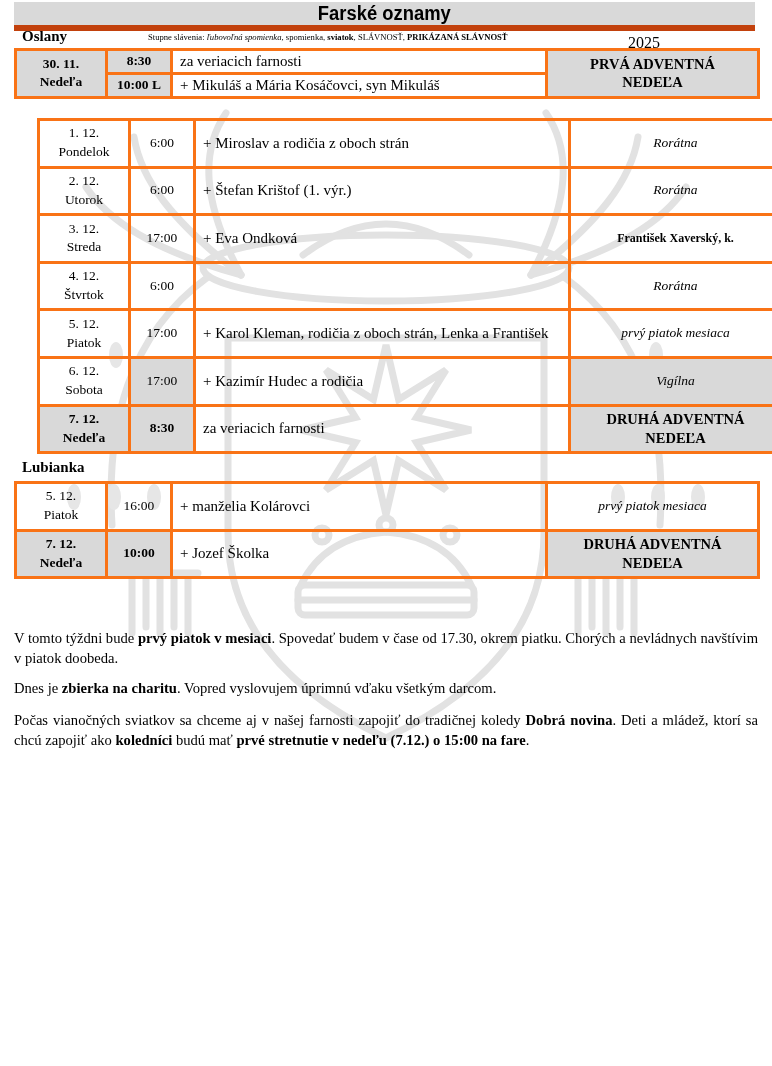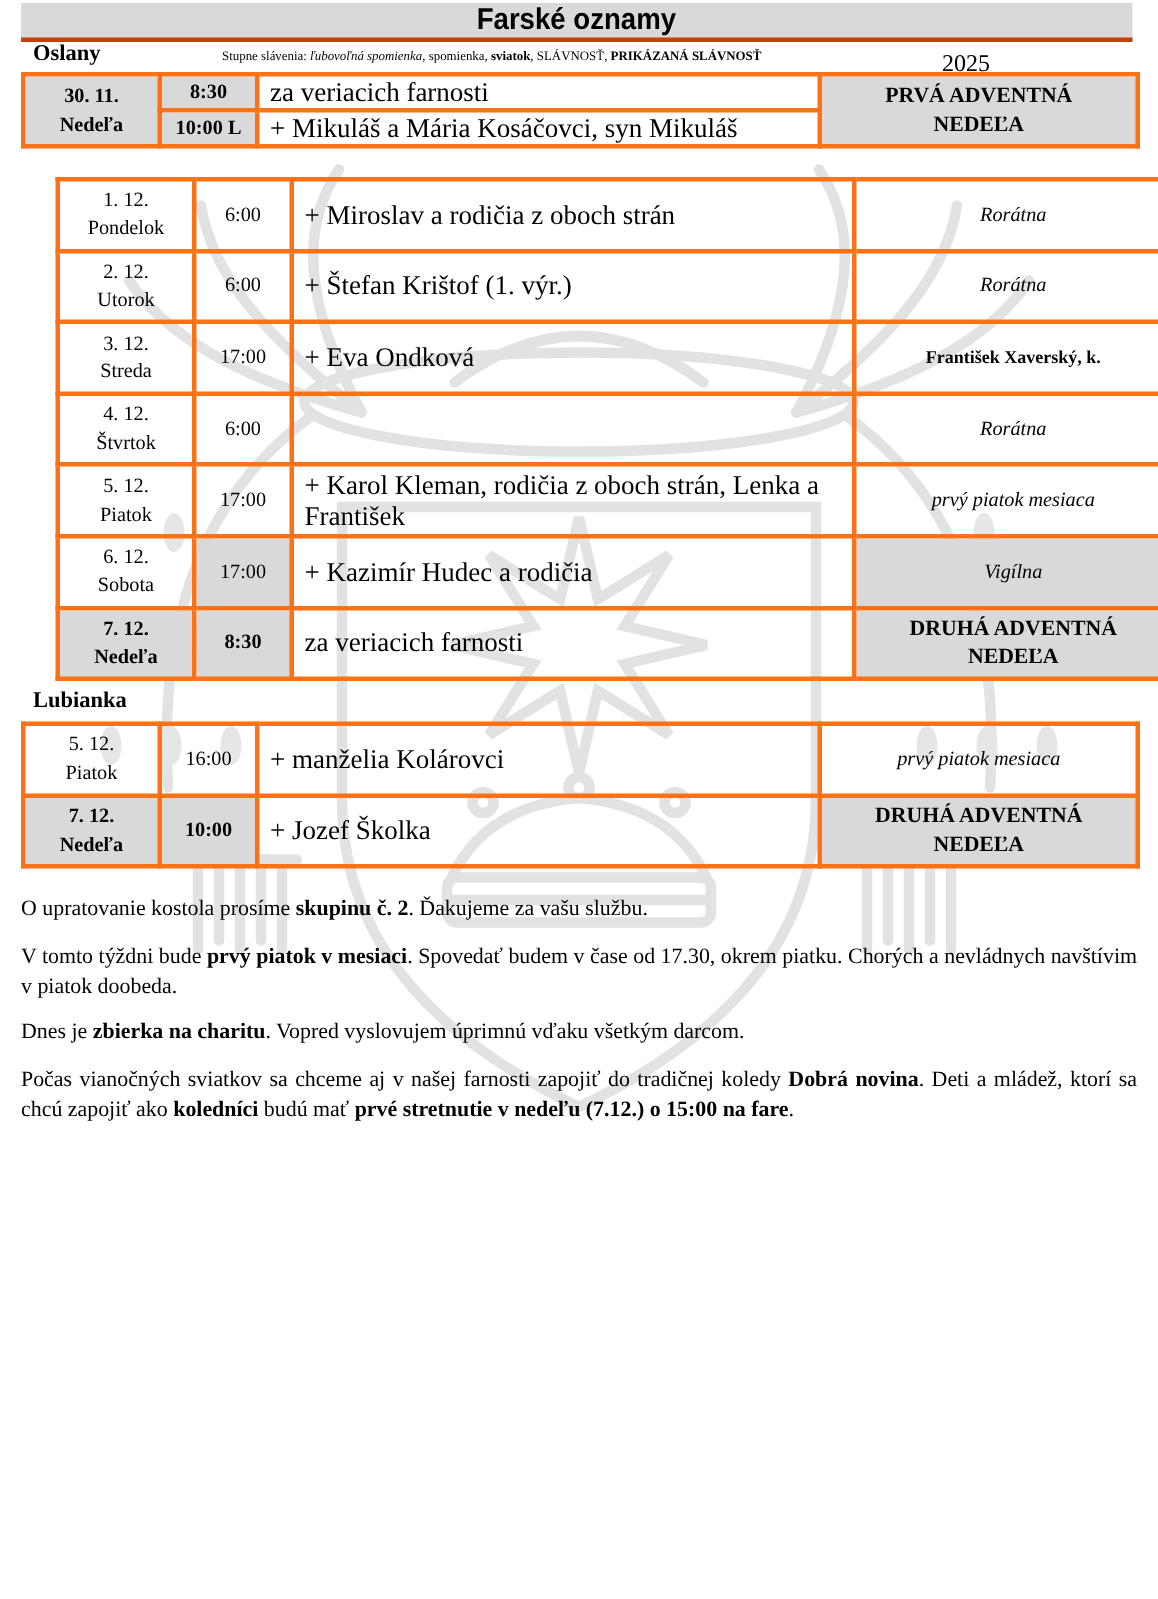--- a/index.html
+++ b/index.html
@@ -4,38 +4,38 @@
 <style>
   html,body{margin:0;padding:0;background:#fff;}
   .page{position:relative;width:772px;height:1066px;background:#ffffff;
         font-family:"Liberation Serif", serif;color:#000;overflow:hidden;}
 
   
   .watermark{position:absolute;left:36px;top:105px;z-index:0;}
 
   
   .titlebar{position:absolute;left:14px;top:2px;width:741px;height:23px;
-            background:#d9d9d9;border-bottom:3px solid #c2410c;z-index:2;
+            background:#d9d9d9;border-bottom:6px solid #c2410c;z-index:2;
             display:flex;align-items:center;justify-content:center;}
   .titlebar .t{font-family:"Liberation Sans", sans-serif;font-weight:bold;
                font-size:20px;transform:scaleX(.92);white-space:nowrap;}
 
   
   .hdr-loc{position:absolute;left:22px;top:28px;font-size:15px;font-weight:bold;z-index:2;}
   .hdr-legend{position:absolute;left:148px;top:32px;font-size:8.6px;white-space:nowrap;z-index:2;}
   .hdr-year{position:absolute;left:628px;top:34px;font-size:16px;z-index:2;font-family:Liberation Serif, serif;}
   .lg-it{font-style:italic;} .lg-b{font-weight:bold;}
 
   
   table.tbl{position:absolute;left:14px;border-collapse:collapse;table-layout:fixed;
             width:743px;z-index:1;}
   table.tbl td{border:3px solid #f97316;overflow:hidden;}
   .c-date{width:91px}.c-time{width:65px}.c-desc{width:375px}.c-note{width:212px}
   td.date,td.time,td.note{text-align:center;vertical-align:middle;font-size:13.5px;line-height:1.4;}
-  td.desc{padding:0 4px 0 7px;font-size:18px;vertical-align:middle;text-align:left;}
+  td.desc{padding:0 4px 0 7px;font-size:15px;vertical-align:middle;text-align:left;}
   .gray{background:#d9d9d9;}
   .bold{font-weight:bold;}
   .it{font-style:italic;}
   td.notebig{font-weight:bold;font-size:14.5px;line-height:1.3;}
   .t1 tr{height:23px;}
   .tweek tr{height:47.6px;}
   .tlub tr{height:47.6px;}
   .t1{top:48px;} .tweek{top:118px;margin-left:23px;} .tlub{top:481px;}
   .sec-lub{position:absolute;left:22px;top:459px;font-size:15px;font-weight:bold;z-index:2;}
 
@@ -206,21 +206,20 @@
     </tr>
     <tr>
       <td class="date gray bold"><span>7. 12.</span><br><span>Nedeľa</span></td>
       <td class="time gray bold">10:00</td>
       <td class="desc">+ Jozef Školka</td>
       <td class="note gray notebig"><span>DRUHÁ ADVENTNÁ</span><br><span>NEDEĽA</span></td>
     </tr>
   </tbody>
     </table>
 
-  <div class="para p1"><span>O upratovanie kostola prosíme </span><span class="b">skupinu č. 2</span><span>. Ďakujeme za vašu službu.</span></div>
 
   <div class="para p2"><span>V tomto týždni bude </span><span class="b">prvý piatok v mesiaci</span><span>. Spovedať budem v čase od 17.30, okrem piatku. Chorých a nevládnych navštívim v piatok doobeda.</span></div>
 
   <div class="para p3"><span>Dnes je </span><span class="b">zbierka na charitu</span><span>. Vopred vyslovujem úprimnú vďaku všetkým darcom.</span></div>
 
   <div class="para p4"><span>Počas vianočných sviatkov sa chceme aj v našej farnosti zapojiť do tradičnej koledy </span><span class="b">Dobrá novina</span><span>. Deti a mládež, ktorí sa chcú zapojiť ako </span><span class="b">koledníci</span><span> budú mať </span><span class="b">prvé stretnutie v nedeľu (7.12.) o 15:00 na fare</span><span>.</span></div>
 
 
 </div>
 

